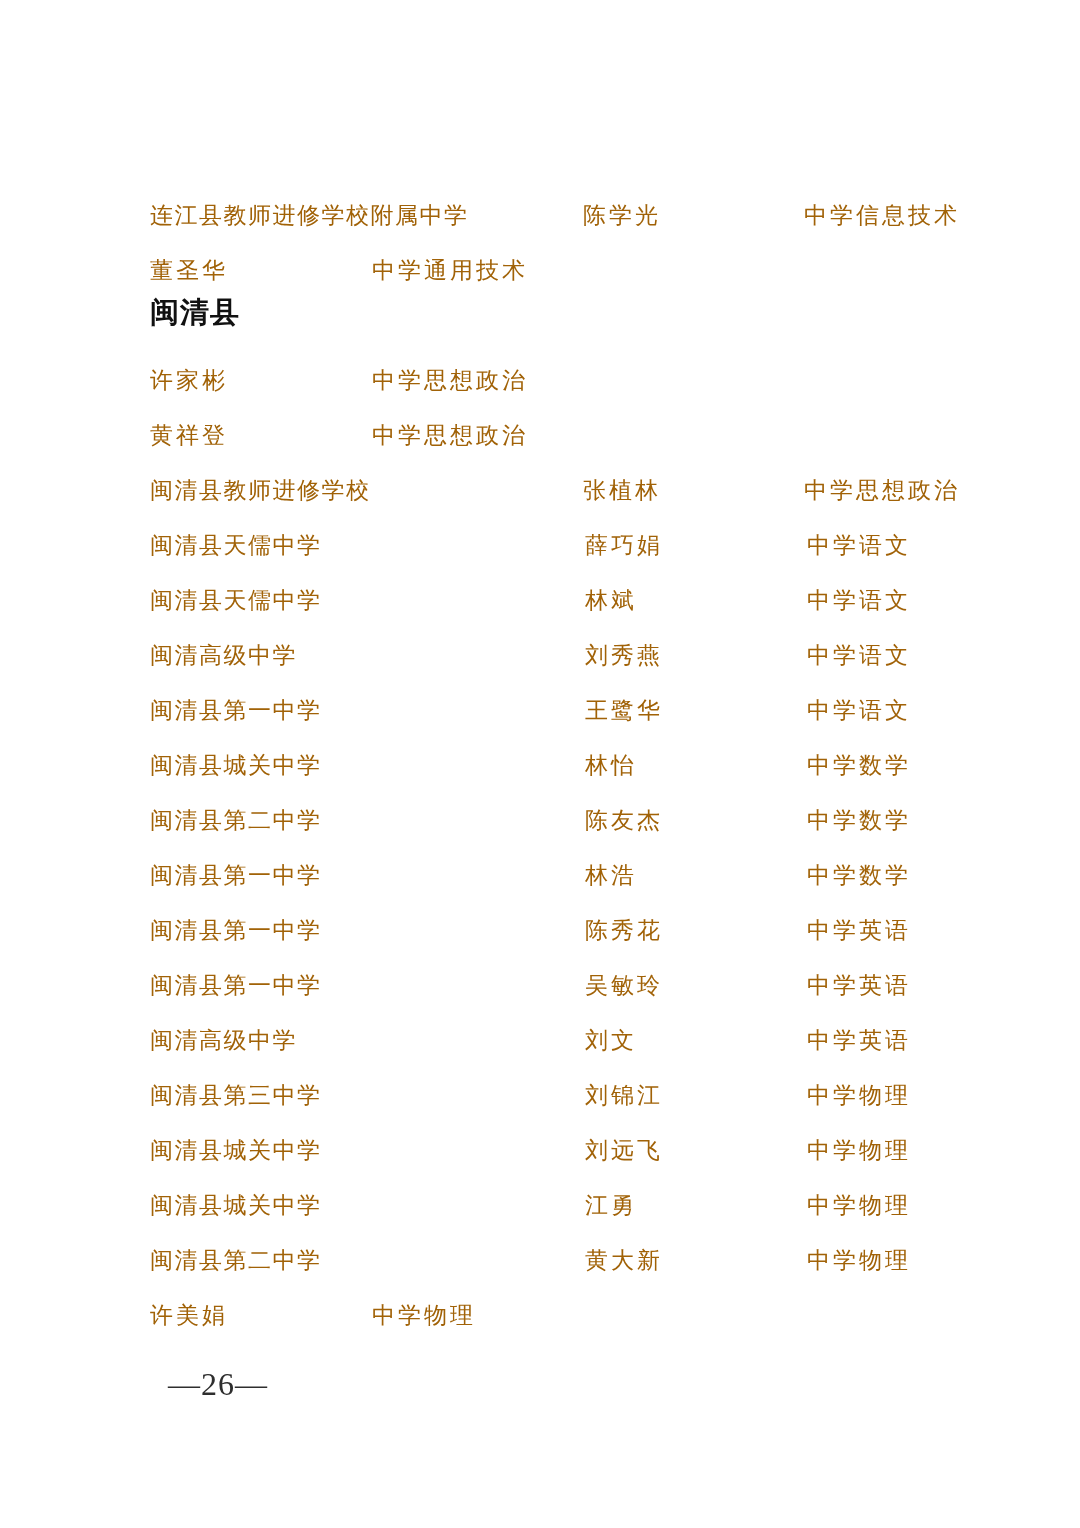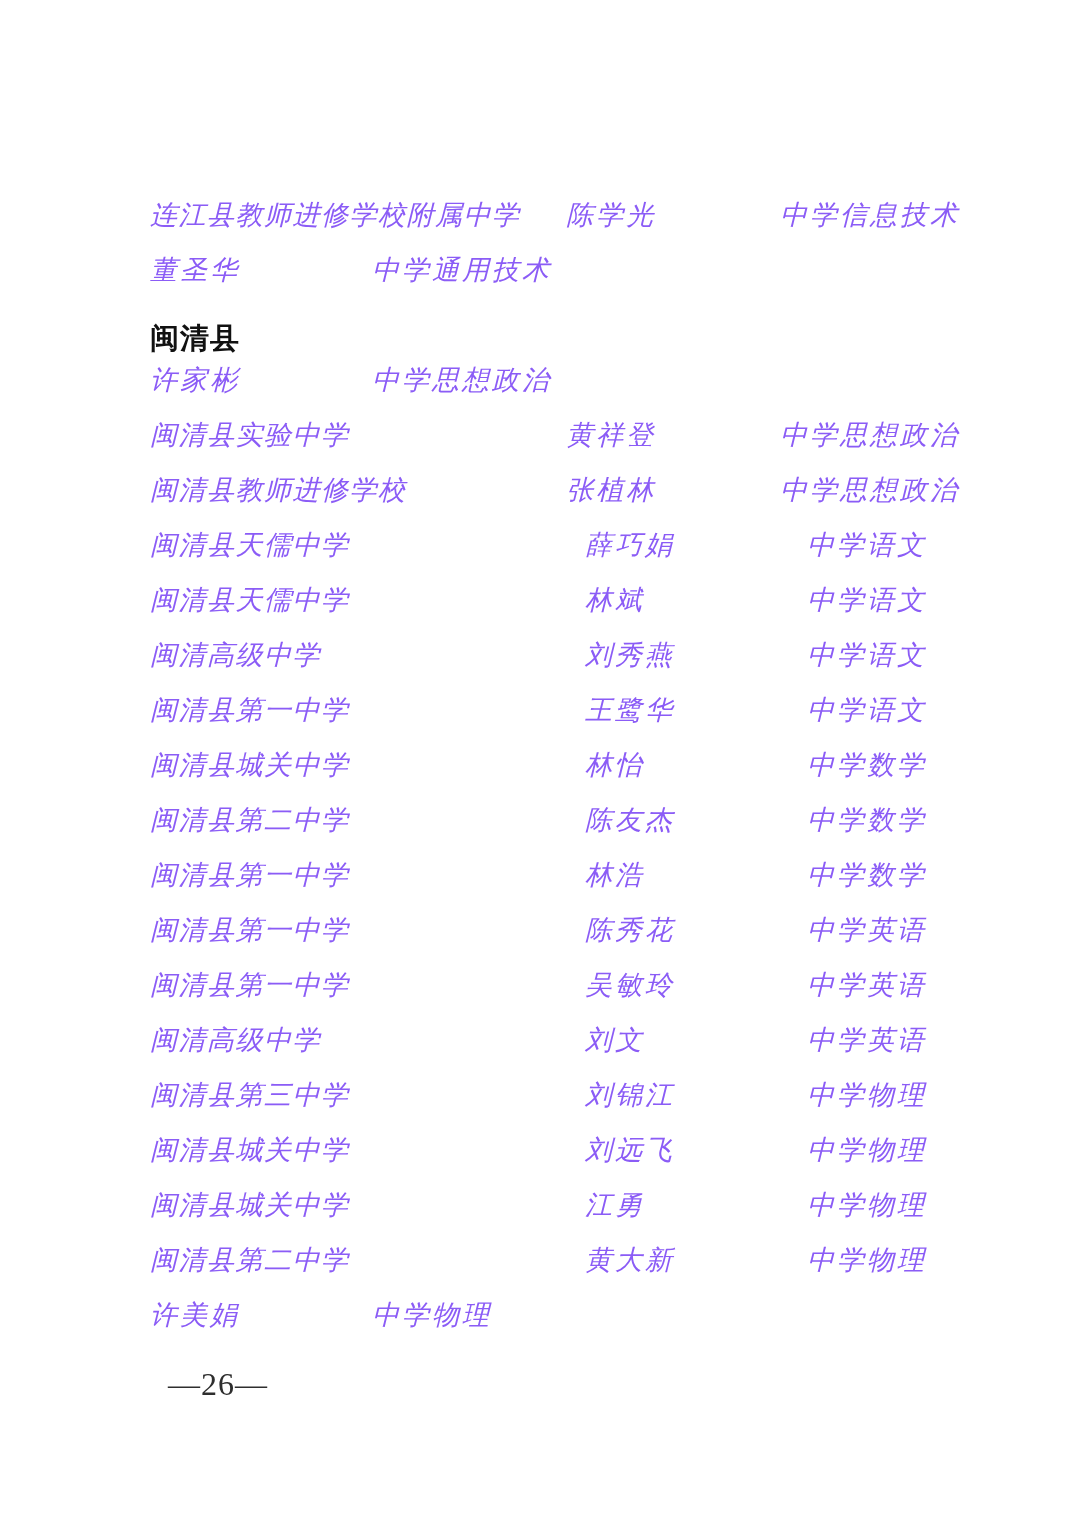--- a/index.html
+++ b/index.html
@@ -20,43 +20,42 @@
     left: 150px;
     top: 188px;
     width: 810px;
   }
   .row {
     display: flex;
     height: 55px;
     align-items: center;
   }
   .cell {
-    color: #8b5cf6;
-    font-size: 27px;
+    color: #a16207;
+    font-size: 23px;
     letter-spacing: 1.5px;
     white-space: nowrap;
     line-height: 1;
-    font-style: italic;
   }
   .cell.school {
     width: 435px;
   }
   .cell.name {
     width: 190px;
     letter-spacing: 3px;
   }
   .cell.subject {
     flex: 1;
     letter-spacing: 3px;
     margin-left: 32px;
   }
   .section-row {
     display: flex;
     height: 55px;
-    align-items: flex-end;
+    align-items: flex-start;
   }
   .section-label {
     font-family: "Liberation Sans", "DejaVu Sans", sans-serif;
     font-weight: 700;
     font-size: 29px;
     color: #111111;
     letter-spacing: 1px;
     line-height: 1;
   }
   .page-number {
@@ -84,21 +83,20 @@
         <span class="cell subject">中学通用技术</span>
       </div>
       <div class="section-row">
         <span class="section-label">闽清县</span>
       </div>
       <div class="row">
         <span class="cell name">许家彬</span>
         <span class="cell subject">中学思想政治</span>
       </div>
       <div class="row">
-        <span class="cell school">闽清县实验中学</span>
         <span class="cell name">黄祥登</span>
         <span class="cell subject">中学思想政治</span>
       </div>
       <div class="row">
         <span class="cell school">闽清县教师进修学校</span>
         <span class="cell name">张植林</span>
         <span class="cell subject">中学思想政治</span>
       </div>
       <div class="row">
         <span class="cell school">闽清县天儒中学</span>

